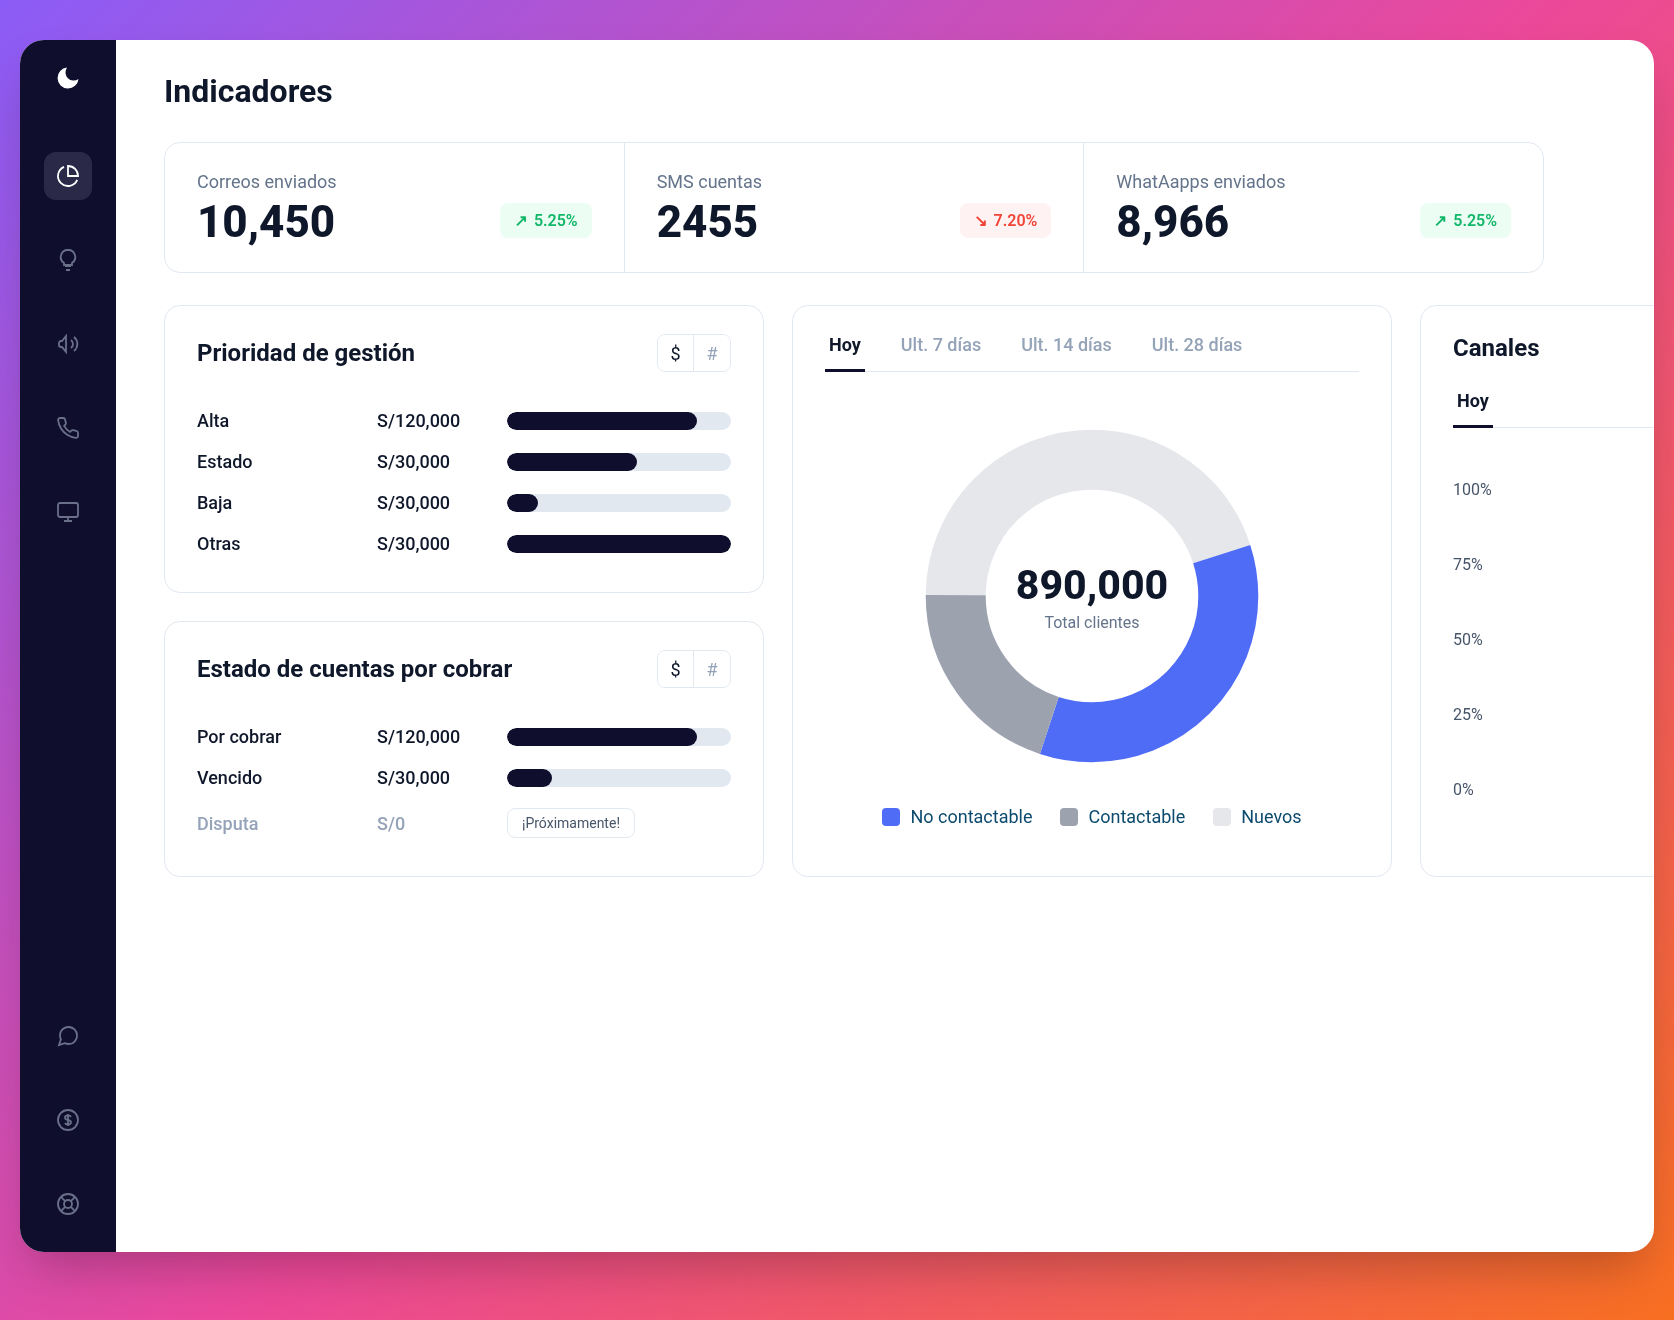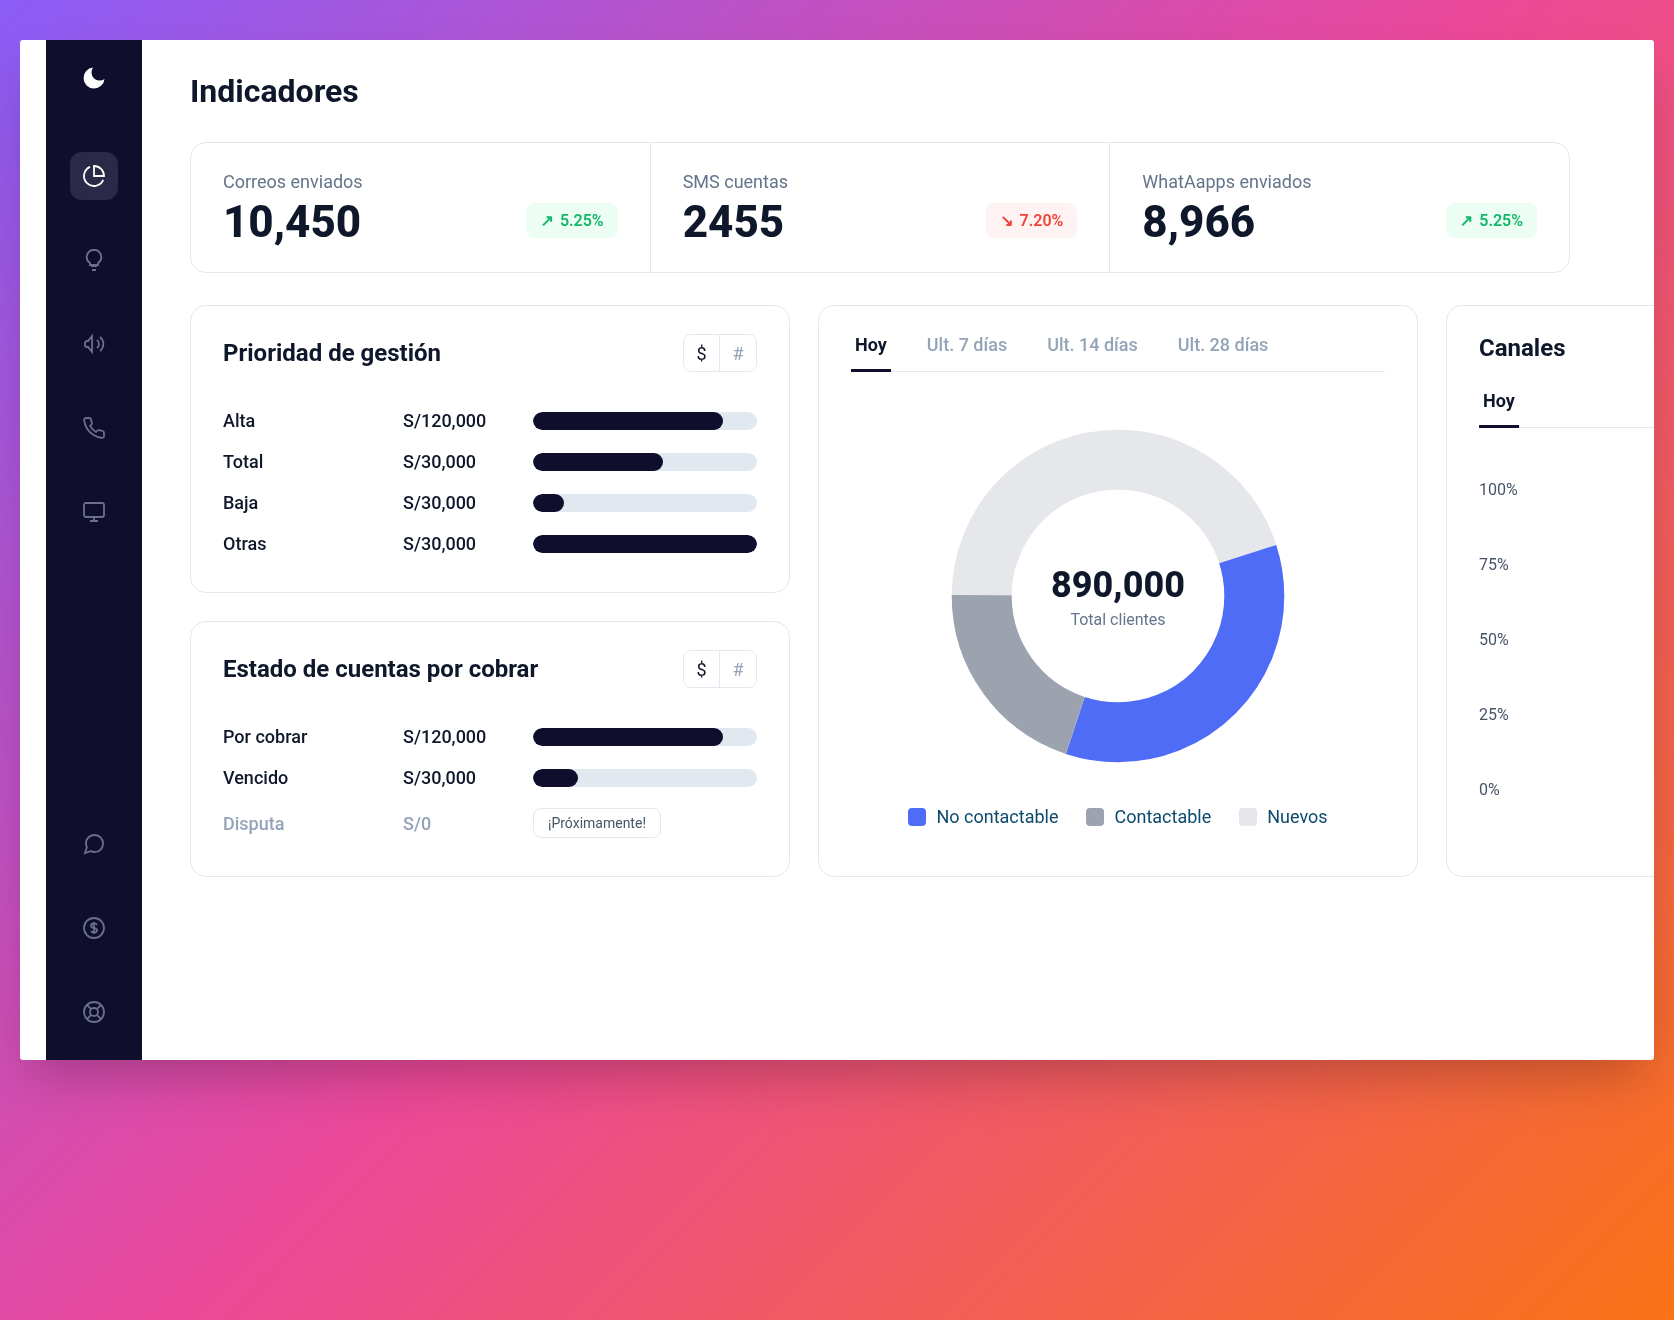--- a/index.html
+++ b/index.html
@@ -10,28 +10,27 @@
   body {
     font-family: -apple-system, BlinkMacSystemFont, 'Segoe UI', Roboto, sans-serif;
     background: linear-gradient(135deg, #8b5cf6 0%, #ec4899 50%, #f97316 100%);
     min-height: 100vh;
     padding: 40px 20px 200px 20px;
     overflow-x: hidden;
   }
   .app-window {
     display: flex;
     background: #fff;
-    border-radius: 3px;
+    border-radius: 24px;
     overflow: hidden;
     box-shadow: 0 25px 50px -12px rgba(0,0,0,0.25);
     width: 100%;
     max-width: 1650px;
     margin: 0 auto;
-    height: 1020px;
-    padding-left: 26px;
+    height: 1212px;
   }
   .sidebar {
     width: 96px;
     background: #0f0f2d;
     display: flex;
     flex-direction: column;
     align-items: center;
     padding: 24px 0;
     flex-shrink: 0;
   }
@@ -269,21 +268,21 @@
     margin: 20px 0;
   }
   .donut-center {
     position: absolute;
     top: 50%;
     left: 50%;
     transform: translate(-50%, -50%);
     text-align: center;
   }
   .donut-value {
-    font-size: 36px;
+    font-size: 41px;
     font-weight: 800;
     color: #0f172a;
   }
   .donut-label {
     font-size: 16px;
     color: #64748b;
     margin-top: 4px;
   }
   .legend {
     display: flex;
@@ -427,21 +426,21 @@
             </div>
           </div>
           <div class="bar-row">
             <div class="bar-label">Alta</div>
             <div class="bar-value">S/120,000</div>
             <div class="bar-track">
                 <div class="bar-fill" style="width:85%"></div>
               </div>
           </div>
           <div class="bar-row">
-            <div class="bar-label">Total</div>
+            <div class="bar-label">Estado</div>
             <div class="bar-value">S/30,000</div>
             <div class="bar-track">
                 <div class="bar-fill" style="width:58%"></div>
               </div>
           </div>
           <div class="bar-row">
             <div class="bar-label">Baja</div>
             <div class="bar-value">S/30,000</div>
             <div class="bar-track">
                 <div class="bar-fill" style="width:14%"></div>

